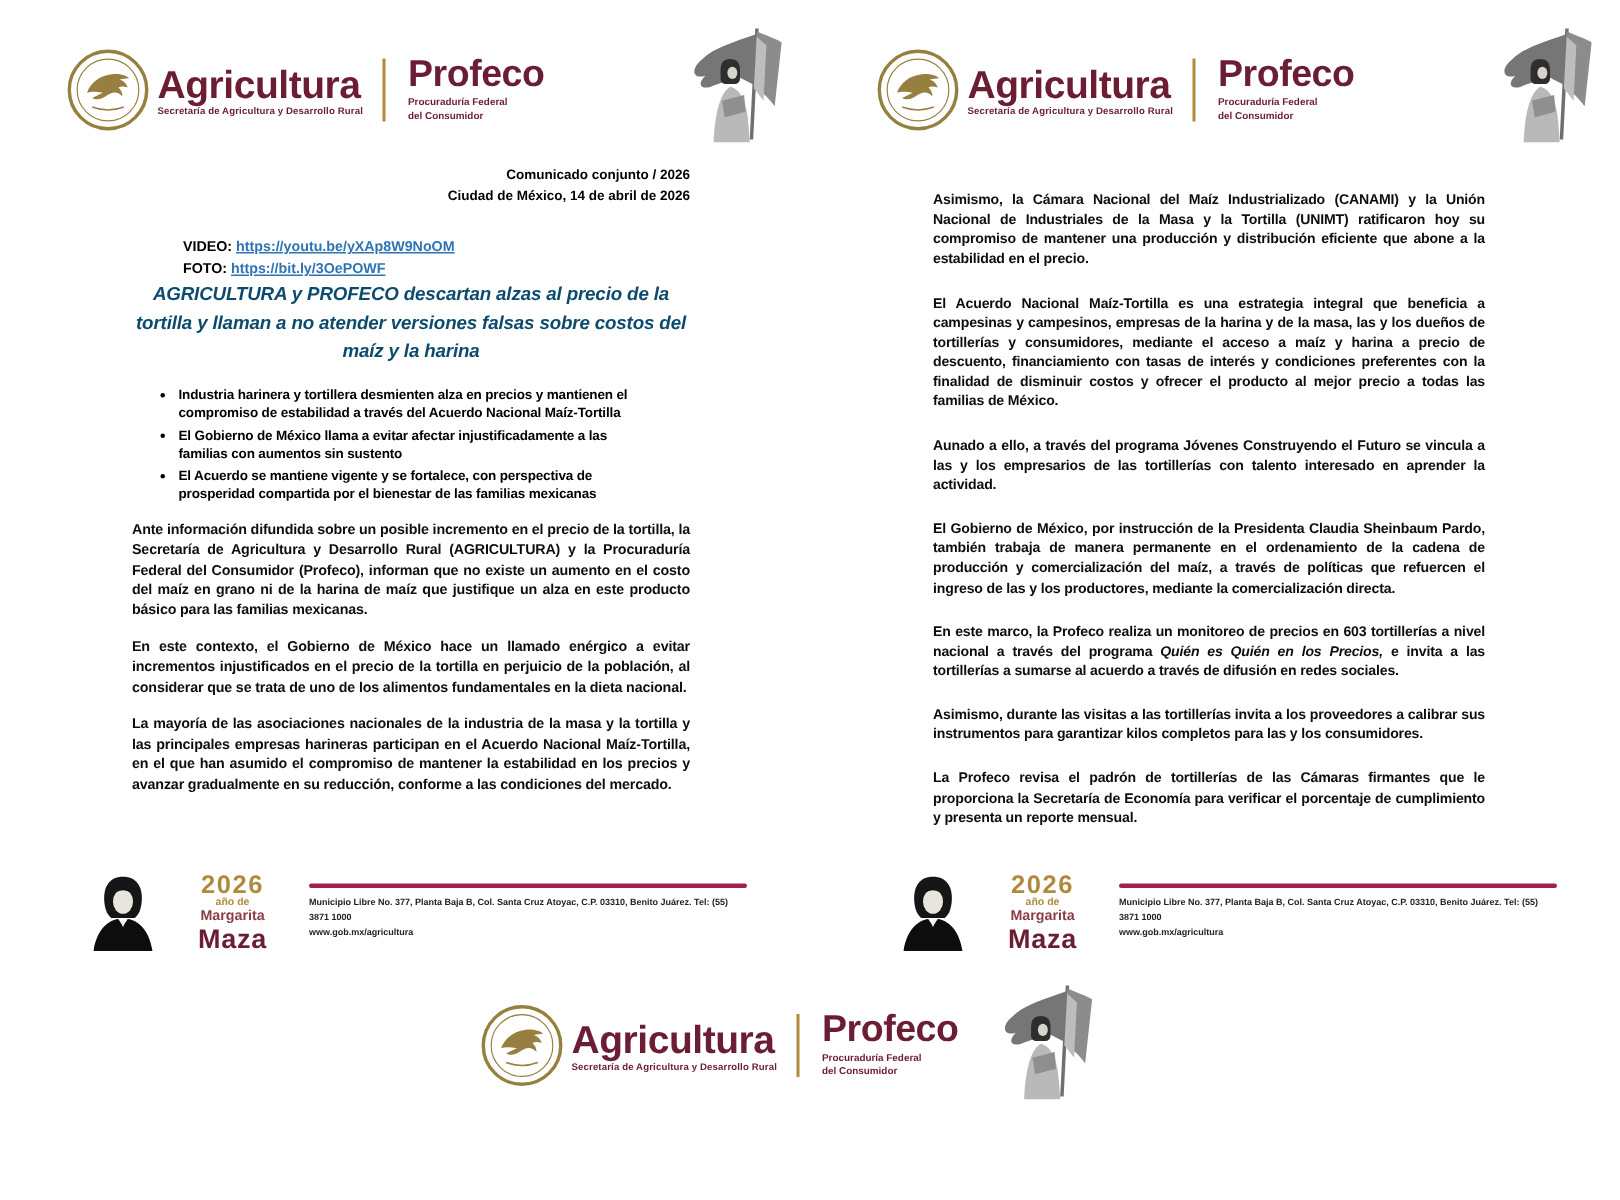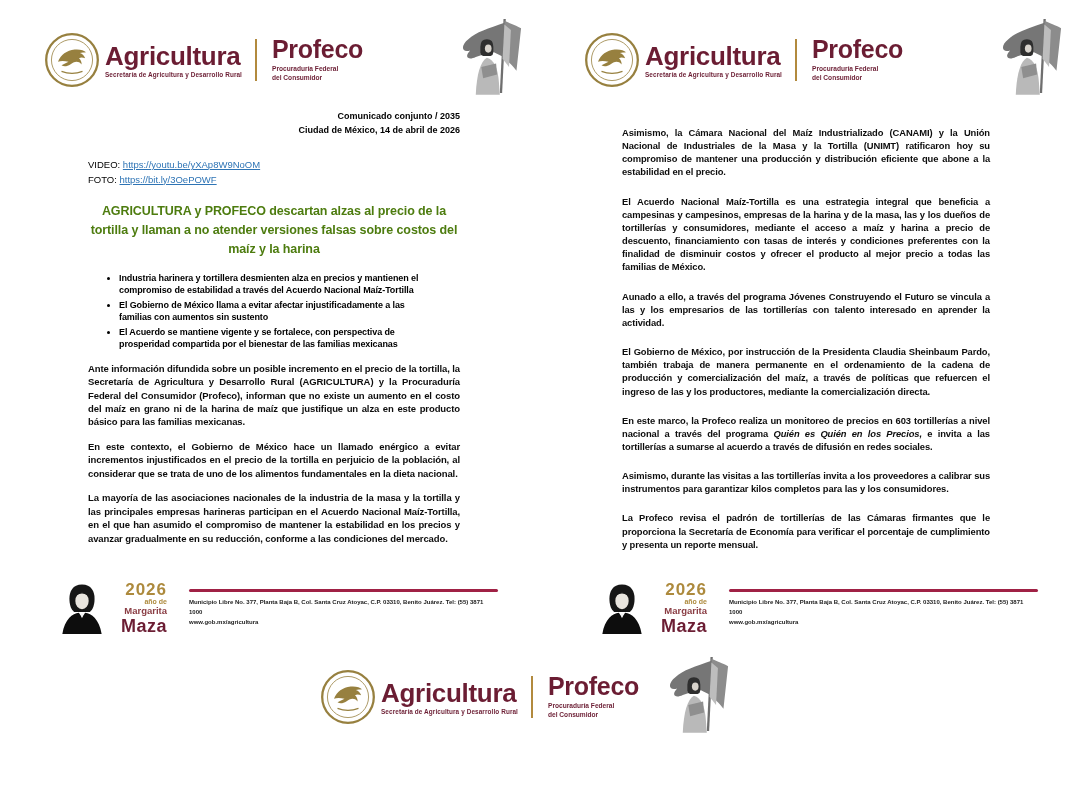--- a/index.html
+++ b/index.html
@@ -20,33 +20,33 @@
   .divider { width:2px; height:42px; background:#b28a3e; margin:0 15px 0 13px; }
   .profeco-name { font-size:25px; font-weight:700; color:#6b1d33; line-height:1; letter-spacing:-0.3px; }
   .profeco-sub { font-size:6.6px; font-weight:700; color:#6b1d33; margin-top:3px; line-height:1.3; }
   .flag-art { margin-left:auto; margin-top:-8px; }
   .flag-art svg { width:74px; height:80px; display:block; }
 
   
   .content1 { padding:14px 80px 0 88px; }
   .content2 { padding:14px 90px 0 82px; }
   .meta { font-size:9px; font-weight:700; text-align:right; line-height:1.5; color:#000; }
-  .media-links { margin-top:21px; font-size:9.5px; font-weight:400; line-height:1.55; color:#000; }
+  .media-links { margin-top:21px; font-size:9.5px; font-weight:700; line-height:1.55; color:#000;margin-left:34px; }
   .link { color:#2e74b5; text-decoration:underline; cursor:pointer; }
-  .title { font-size:12.5px; font-weight:700; text-align:center; line-height:1.5; margin-top:15px; letter-spacing:-0.1px; color:#4d7c0f; }
+  .title { font-size:12.5px; font-weight:700; text-align:center; line-height:1.5; letter-spacing:-0.1px; color:#0c4a6e;font-style:italic; }
   .bullets { margin:13px 0 0 18px; padding-left:13px; width:326px; font-size:9px; font-weight:700; line-height:1.35; letter-spacing:-0.1px; color:#000; }
   .bullets li { margin-bottom:3px; }
   .para { font-size:9.5px; font-weight:700; text-align:justify; line-height:1.42; letter-spacing:-0.1px; margin-top:11px; color:#0d0d0d; }
   .content2 .para { margin-top:16px; margin-bottom:10px; font-size:9.4px; line-height:1.4; }
   .para em { font-style:italic; }
 
   
   .page-footer { position:absolute; left:0; bottom:8px; width:100%; display:flex; align-items:center; padding:0 42px 0 60px; }
   .maza-portrait svg { width:44px; height:64px; display:block; }
-  .maza-emblem { margin-left:5px; text-align:right; width:58px; }
+  .maza-emblem { margin-left:22px; text-align:center; width:58px; }
   .maza-year { font-size:17px; font-weight:700; color:#ad8a3d; letter-spacing:1px; line-height:1; }
   .maza-l1 { font-size:7px; font-weight:700; color:#ad8a3d; line-height:1.1; }
   .maza-l2 { font-size:9.5px; font-weight:700; color:#8a3d44; line-height:1.15; }
   .maza-l3 { font-size:18px; font-weight:700; color:#6b1d33; line-height:1; letter-spacing:0.5px; }
   .footer-right { flex:1; margin-left:22px; }
   .footer-line { height:3px; background:#a02145; border-radius:2px; margin-bottom:5px; }
   .footer-address, .footer-website { font-size:6px; font-weight:700; color:#222; line-height:1.7; }
 
   
   #page3 .org-header { padding:12px 0 0 50px; }
@@ -88,21 +88,21 @@
         <path d="M35 32 Q35 24 42 24 Q49 24 49 32 L49 38 Q49 41 46 42 L38 42 Q35 41 35 38 Z" fill="#2e2e2e"></path>
         <ellipse cx="43.5" cy="34" rx="3.6" ry="4.4" fill="#d8d3cc"></ellipse>
         <path d="M30 84 C31 62 35 48 42 44 C50 46 54 56 55 70 L56 84 Z" fill="#b9b9b9"></path>
         <path d="M36 54 L52 50 L53 62 L38 66 Z" fill="#8f8f8f"></path>
       </svg>
     </span>
   </header>
 
   <div class="content1">
     <div class="meta">
-      <div>Comunicado conjunto / 2035</div>
+      <div>Comunicado conjunto / 2026</div>
       <div>Ciudad de México, 14 de abril de 2026</div>
     </div>
 
     <div class="media-links">
       <div>
         <span>VIDEO:</span>
         <a href="#" class="link">https://youtu.be/yXAp8W9NoOM</a>
       </div>
       <div>
         <span>FOTO:</span>

